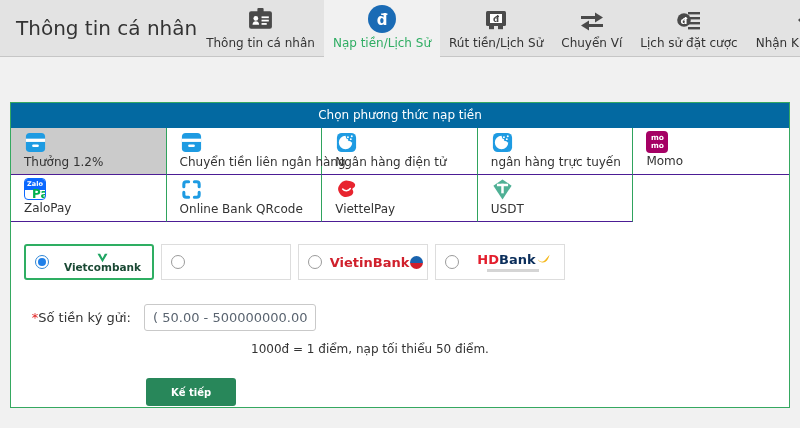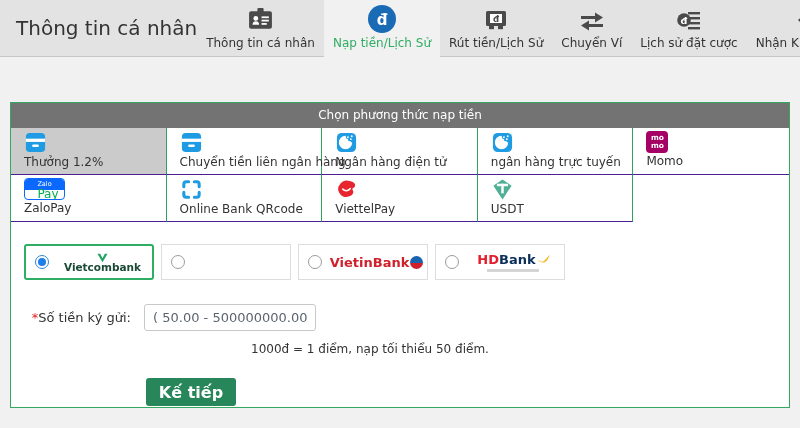--- a/index.html
+++ b/index.html
@@ -14,38 +14,38 @@
   .tabs { margin-left:auto; display:flex; height:57px; }
   .tab { display:flex; flex-direction:column; align-items:center; justify-content:flex-end;
          padding:5px 9px 7px; cursor:pointer; position:relative; }
   .tab-icon { height:32px; display:flex; align-items:center; justify-content:center; }
   .tab-label { font-size:12px; color:#333; white-space:nowrap; margin-top:2px; }
   .tab.active { background:#f1f1f1; box-shadow:0 1px 0 #f1f1f1; }
   .tab.active .tab-label { color:#2fad63; }
 
   
   .panel { margin:45px 10px 0; background:#fff; border:1px solid #35a860; height:306px; }
-  .panel-title { height:25px; line-height:25px; background:#737373; color:#fff;
+  .panel-title { height:25px; line-height:25px; background:#0369a1; color:#fff;
                  text-align:center; font-size:12px; }
 
   .m-row { display:flex; }
   .m-cell { width:20%; height:47px; border-right:1px solid #2fa35d;
             border-bottom:1px solid #4c1d95; padding:3px 0 0 13px; cursor:pointer; }
   .m-cell.no-right { border-right:none; }
   .m-cell.selected { background:#cbcbcb; }
   .m-filler { flex:1; }
   .m-label { font-size:12px; color:#333; margin-top:1px; white-space:nowrap; }
   .p-icon { width:23px; height:23px; display:block; }
 
   
   .momo-chip { width:22px; height:22px; background:#a50064; border-radius:4px; color:#fff;
                font-size:7.5px; line-height:8px; font-weight:bold; display:flex;
                flex-direction:column; align-items:center; justify-content:center; }
-  .zalo-chip { width:41px; height:22px; border:1.5px solid #0a68fe; border-radius:4px;
-               background:#fff; overflow:hidden; font-weight:normal; text-align:center; }
+  .zalo-chip { width:22px; height:22px; border:1.5px solid #0a68fe; border-radius:4px;
+               background:#fff; overflow:hidden; font-weight:bold; text-align:center; }
   .zalo-top { background:#0a68fe; color:#fff; font-size:6.5px; line-height:11px; }
   .zalo-bot { color:#00b14f; font-size:12px; line-height:8px;margin-left:7px; }
 
   
   .form { padding-top:22px; font-size:13px; color:#333; }
   .frow { display:flex; }
   .flabel { width:120px; flex:none; text-align:right; line-height:24px; }
   .req { color:#e02020; }
   .bank-list { margin-left:13px; display:flex; gap:7px; }
   .bank-box { width:130px; height:36px; border:1px solid #ddd; background:#fff;
@@ -70,21 +70,21 @@
   .hdb-hd { color:#e31e2d; } .hdb-bank { color:#0b2e5b; }
   .hdb-tagline { width:52px; height:3px; background:#d5d5d5; margin-top:2px; }
 
   .row-amount { margin-top:24px; display:flex; align-items:center; }
   .amount-input { width:172px; height:27px; border:1px solid #c9c9c9; border-radius:3px;
                   margin-left:13px; padding:0 8px; font-size:13px; color:#444;
                   font-family:"DejaVu Sans","Liberation Sans",sans-serif; }
   .amount-input::placeholder { color:#5a6470; opacity:1; }
   .note { margin:11px 0 0 240px; font-size:12px; color:#333; }
   .next-btn { margin:22px 0 8px 135px; width:90px; height:28px; background:#28875a;
-              color:#fff; border:none; border-radius:3px; font-size:16px; font-weight:bold;
+              color:#fff; border:none; border-radius:3px; font-size:10px; font-weight:bold;
               cursor:pointer; font-family:"DejaVu Sans","Liberation Sans",sans-serif; }
 </style>
 </head>
 <body>
 
 <div class="header">
   <div class="page-title">Thông tin cá nhân</div>
 
   <div class="tabs">
 

